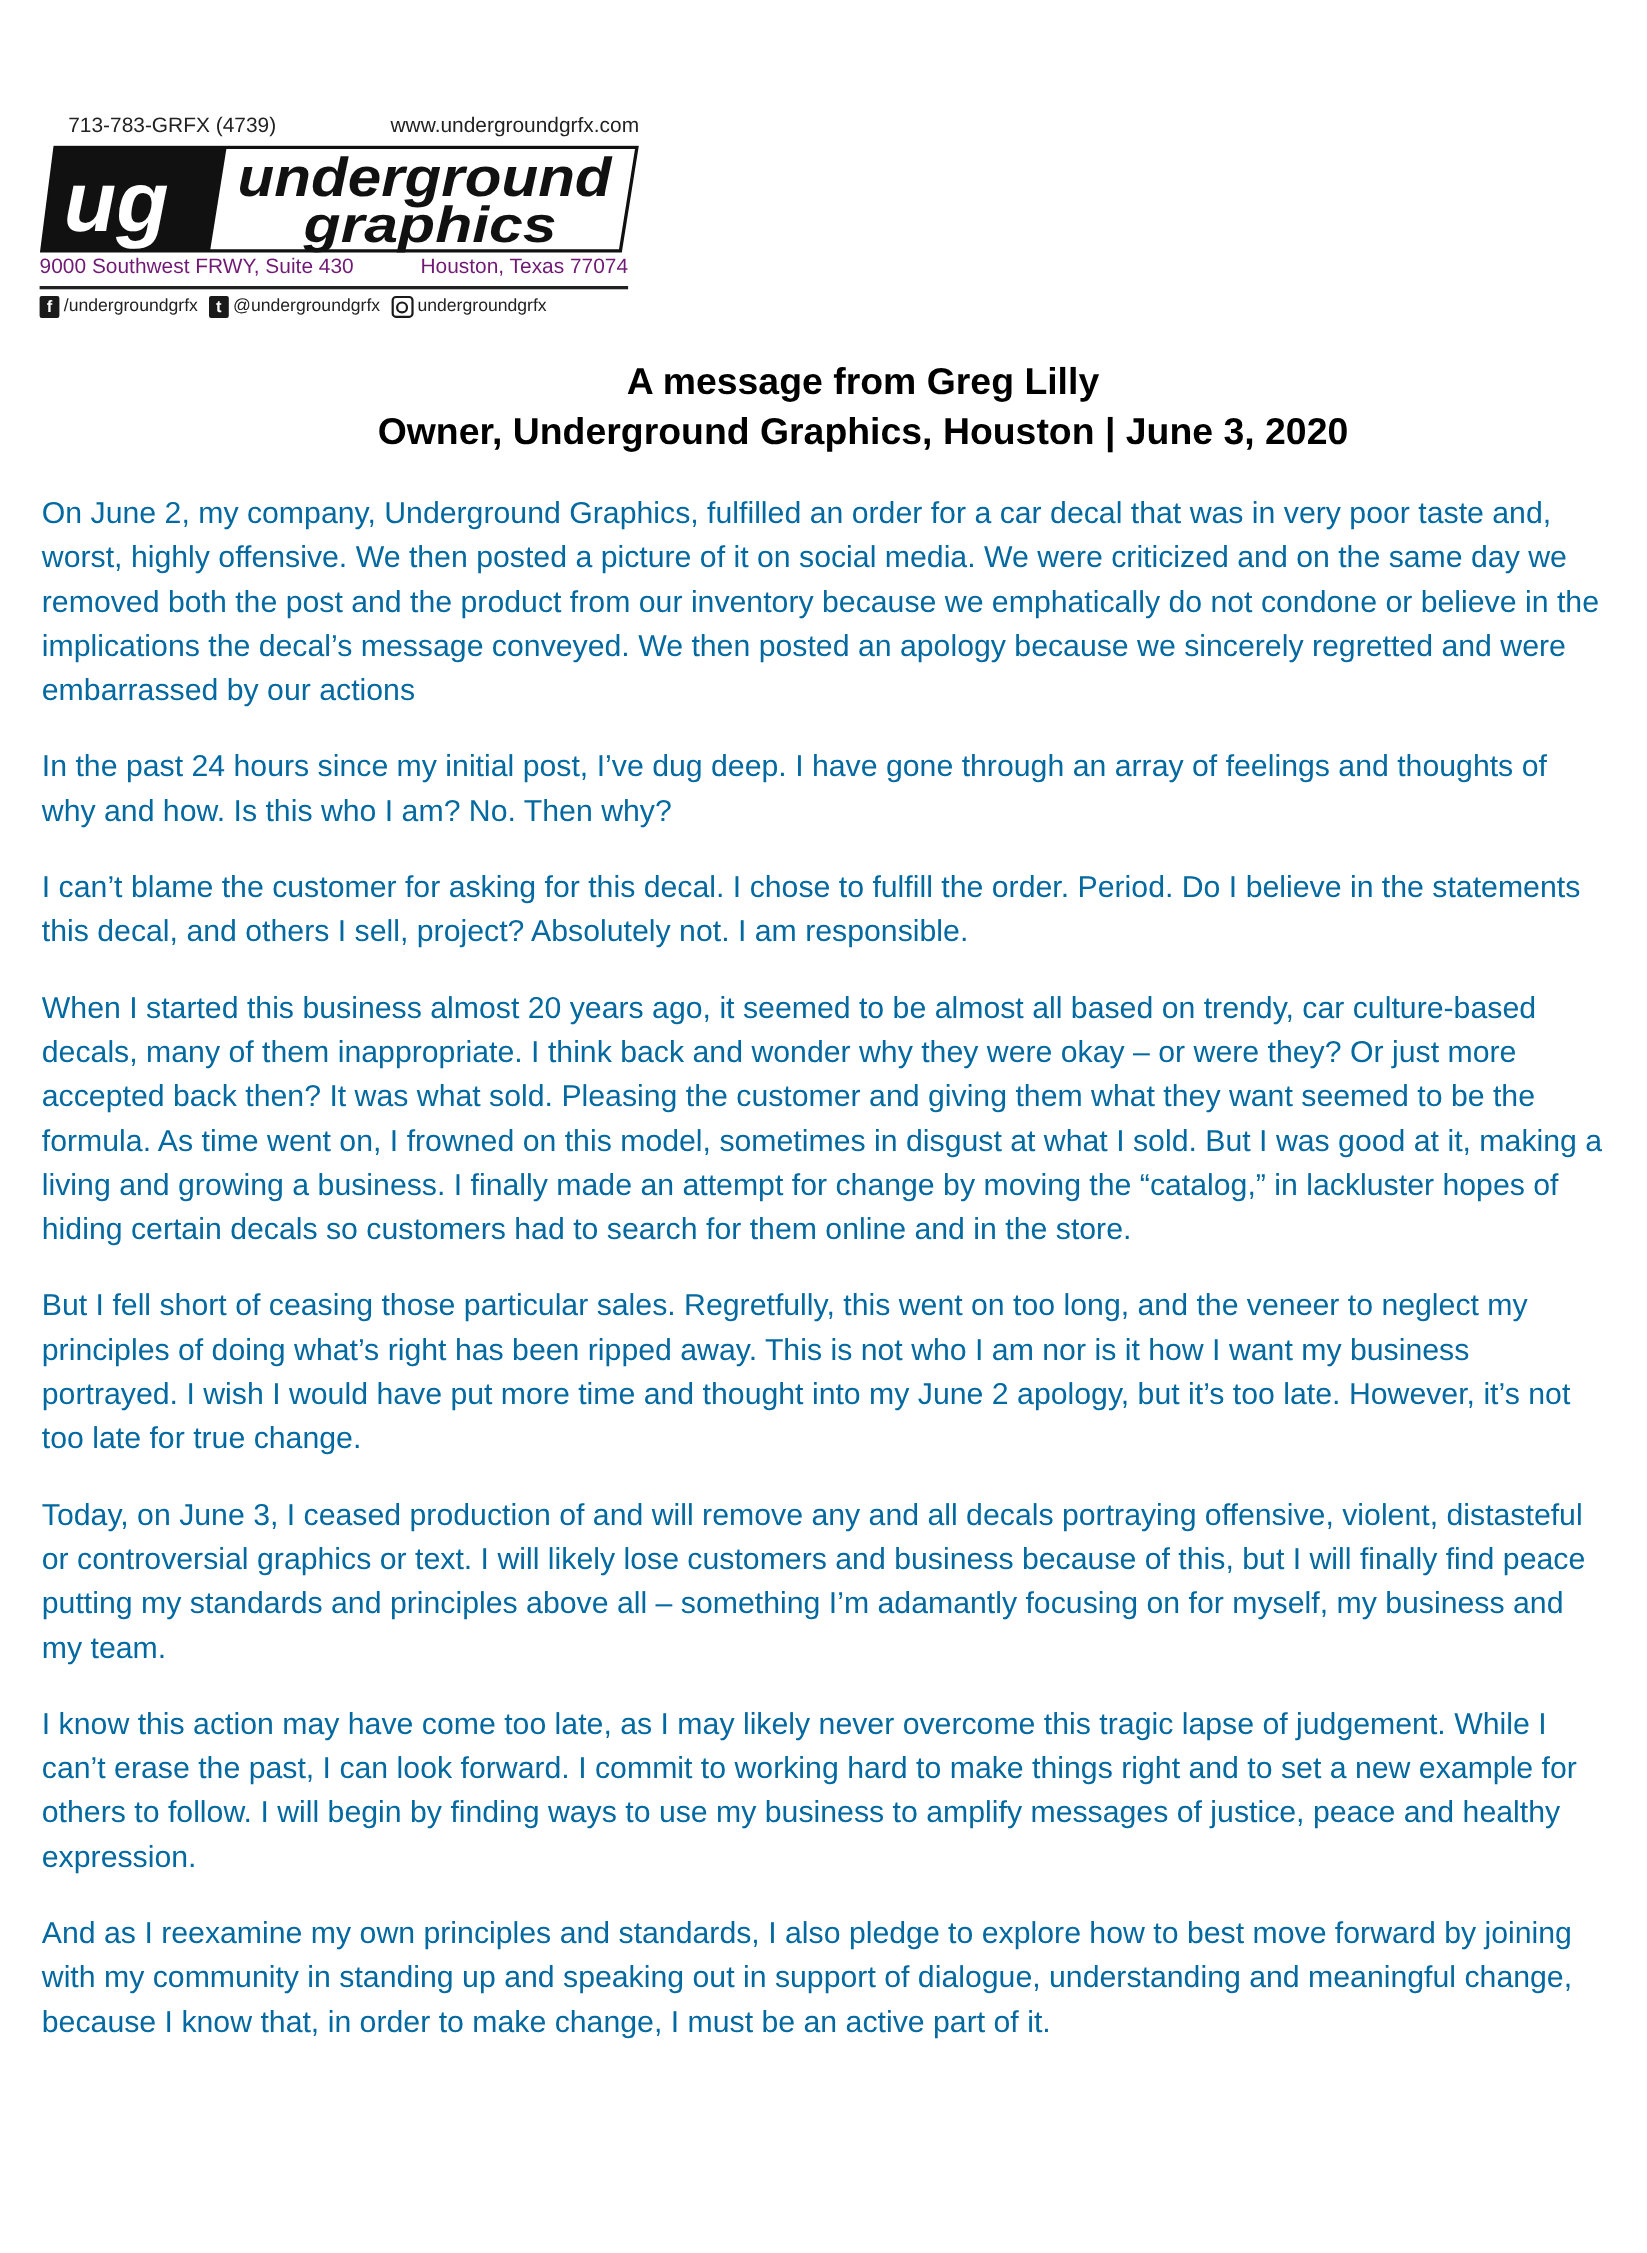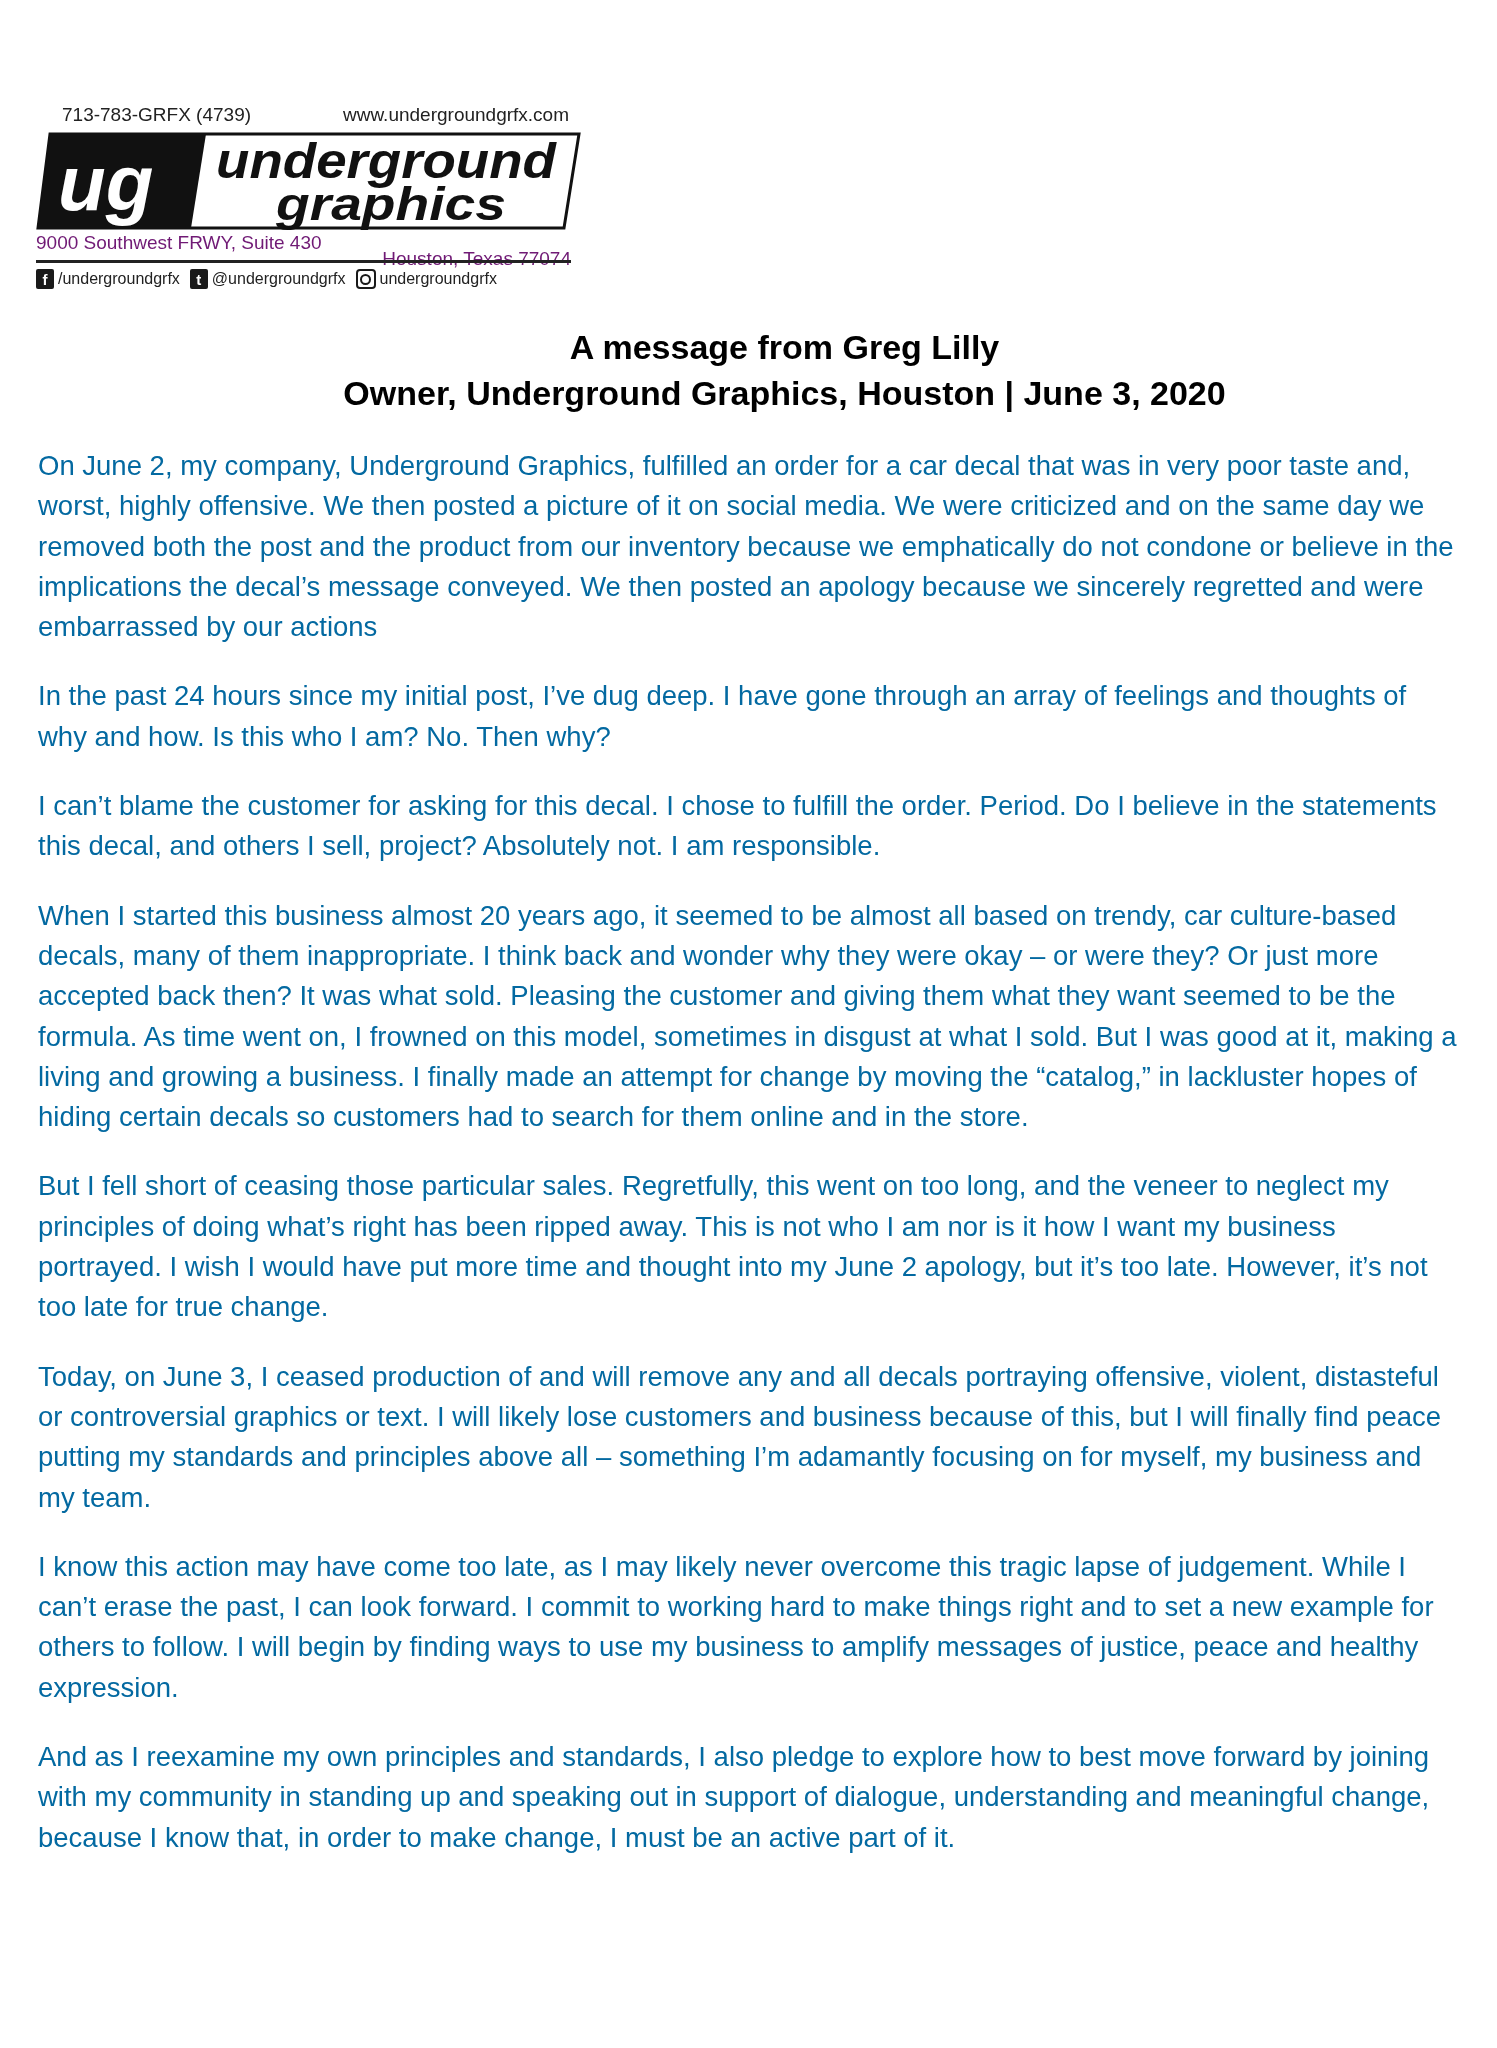--- a/index.html
+++ b/index.html
@@ -3,25 +3,25 @@
 <meta charset="utf-8">
 <style>
   html, body { margin: 0; padding: 0; background: #ffffff; }
   body {
     width: 1497px; height: 2048px; position: relative; overflow: hidden;
     font-family: "Liberation Sans", sans-serif; color: #111111;
   }
   .letterhead { position: absolute; left: 36px; top: 104px; width: 545px; height: 190px; }
   .lh-top { position: absolute; top: 0; left: 0; width: 545px; height: 26px; font-size: 19px; color: #222; }
   .lh-phone { position: absolute; left: 26px; top: 0; }
-  .lh-web { position: absolute; right: 12px; top: 0; }
+  .lh-web { position: absolute; right: 0; top: 0; }
   .lh-banner { position: absolute; left: 0; top: 28px; width: 545px; height: 98px; }
   .lh-addr { position: absolute; left: 0; top: 128px; width: 535px; height: 26px; font-size: 19px; color: #701a75; }
   .lh-addr-street { position: absolute; left: 0; top: 0; }
-  .lh-addr-city { position: absolute; right: 0; top: 0; margin-top: 16px; }
+  .lh-addr-city { position: absolute; right: 0; top: 0; }
   .lh-rule { position: absolute; left: 0; top: 156px; width: 535px; height: 3px; background: #222; }
   .lh-social { position: absolute; left: 0; top: 163px; width: 545px; height: 24px; font-size: 16px; color: #222; display: flex; align-items: center; gap: 10px; }
   .soc { display: flex; align-items: center; gap: 4px; }
   .soc-icon { width: 18px; height: 20px; background: #1a1a1a; color: #fff; display: inline-flex; align-items: center; justify-content: center; font-weight: bold; font-size: 15px; border-radius: 2px; }
   .soc-icon.ig { background: #fff; border: 2px solid #1a1a1a; width: 16px; height: 16px; border-radius: 4px; position: relative; }
   .soc-icon.ig::after { content: ""; position: absolute; width: 7px; height: 7px; border: 2px solid #1a1a1a; border-radius: 50%; left: 2.5px; top: 2.5px; }
 
   .title-block { position: absolute; left: 0; top: 324px; width: 1497px; text-align: center; font-weight: bold; font-size: 34px; line-height: 46px; color: #000; padding-left: 36px; }
   .body-text { position: absolute; left: 38px; top: 446px; width: 1420px; font-size: 27.5px; line-height: 40.3px; color: #0369a1; }
   .body-text p { margin: 0 0 29px 0; }

